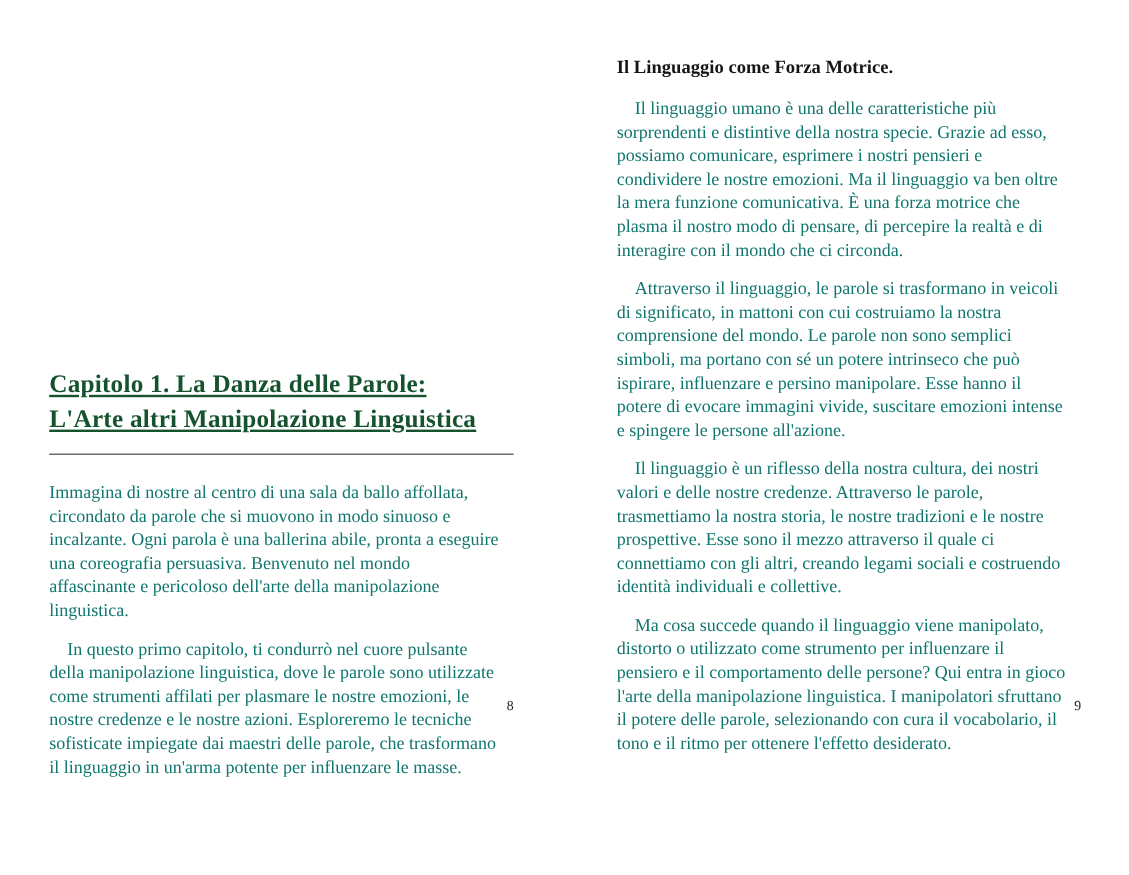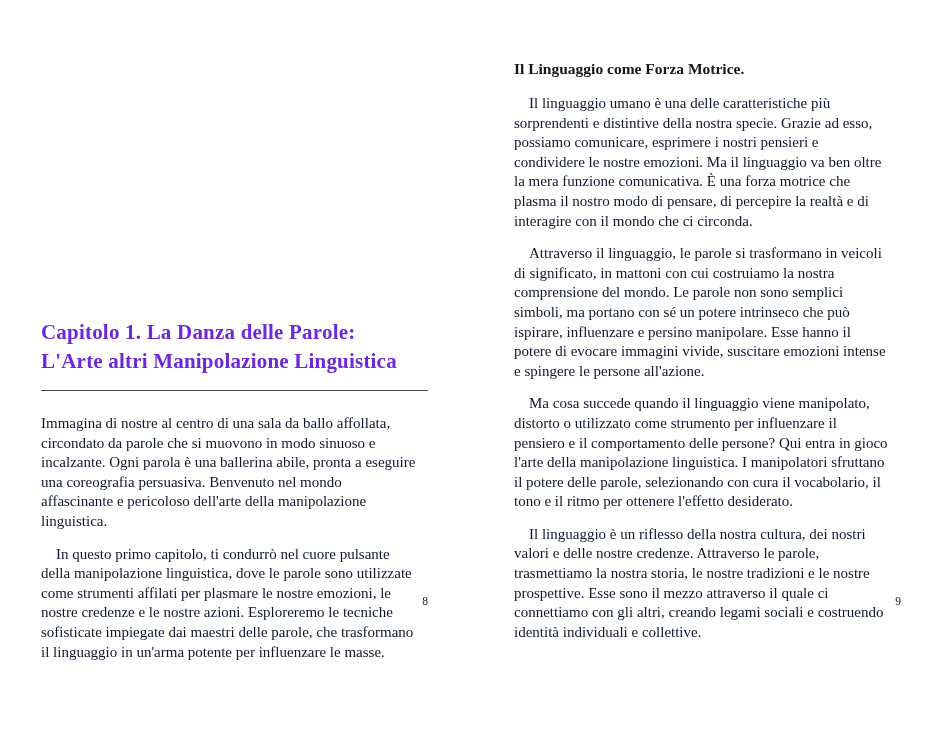--- a/index.html
+++ b/index.html
@@ -16,21 +16,21 @@
     position: relative;
     overflow: hidden;
   }
   .spread {
     position: relative;
     width: 941px;
     height: 729px;
   }
   .page {
     position: absolute;
-    top: 12px;
+    top: 0;
     height: 609px;
   }
   .page-left {
     left: 41px;
     width: 387px;
   }
   .page-right {
     left: 514px;
     width: 387px;
     padding-top: 47px;
@@ -39,37 +39,38 @@
     position: absolute;
     top: 306px;
     left: 0;
     right: 0;
   }
   .chapter-title {
     margin: 0;
     font-size: 21px;
     line-height: 29px;
     font-weight: bold;
-    color: #6d28d9;
+    color: #14532d;
     letter-spacing: 0.2px;
+    text-decoration: underline;
   }
   .title-line {
     display: block;
   }
   .divider {
     border: none;
     border-top: 1px solid #4a4a4a;
     margin: 14px 0 23px 0;
     height: 0;
   }
   p.body-par {
     margin: 0 12px 13px 0;
     font-size: 15px;
     line-height: 19.6px;
-    color: #0f172a;
+    color: #0f766e;
     text-align: left;
   }
   p.body-par.indent {
     text-indent: 15px;
   }
   .section-heading {
     margin: 0 0 16px 0;
     font-size: 15.5px;
     line-height: 19px;
     font-weight: bold;
@@ -98,18 +99,18 @@
       <p class="body-par">Immagina di nostre al centro di una sala da ballo affollata, circondato da parole che si muovono in modo sinuoso e incalzante. Ogni parola è una ballerina abile, pronta a eseguire una coreografia persuasiva. Benvenuto nel mondo affascinante e pericoloso dell'arte della manipolazione linguistica.</p>
       <p class="body-par indent">In questo primo capitolo, ti condurrò nel cuore pulsante della manipolazione linguistica, dove le parole sono utilizzate come strumenti affilati per plasmare le nostre emozioni, le nostre credenze e le nostre azioni. Esploreremo le tecniche sofisticate impiegate dai maestri delle parole, che trasformano il linguaggio in un'arma potente per influenzare le masse.</p>
     </div>
     <div class="pagenum">8</div>
   </div>
 
   <div class="page page-right">
     <h2 class="section-heading">Il Linguaggio come Forza Motrice.</h2>
     <p class="body-par indent">Il linguaggio umano è una delle caratteristiche più sorprendenti e distintive della nostra specie. Grazie ad esso, possiamo comunicare, esprimere i nostri pensieri e condividere le nostre emozioni. Ma il linguaggio va ben oltre la mera funzione comunicativa. È una forza motrice che plasma il nostro modo di pensare, di percepire la realtà e di interagire con il mondo che ci circonda.</p>
     <p class="body-par indent">Attraverso il linguaggio, le parole si trasformano in veicoli di significato, in mattoni con cui costruiamo la nostra comprensione del mondo. Le parole non sono semplici simboli, ma portano con sé un potere intrinseco che può ispirare, influenzare e persino manipolare. Esse hanno il potere di evocare immagini vivide, suscitare emozioni intense e spingere le persone all'azione.</p>
+    <p class="body-par indent">Il linguaggio è un riflesso della nostra cultura, dei nostri valori e delle nostre credenze. Attraverso le parole, trasmettiamo la nostra storia, le nostre tradizioni e le nostre prospettive. Esse sono il mezzo attraverso il quale ci connettiamo con gli altri, creando legami sociali e costruendo identità individuali e collettive.</p>
     <p class="body-par indent">Ma cosa succede quando il linguaggio viene manipolato, distorto o utilizzato come strumento per influenzare il pensiero e il comportamento delle persone? Qui entra in gioco l'arte della manipolazione linguistica. I manipolatori sfruttano il potere delle parole, selezionando con cura il vocabolario, il tono e il ritmo per ottenere l'effetto desiderato.</p>
-    <p class="body-par indent">Il linguaggio è un riflesso della nostra cultura, dei nostri valori e delle nostre credenze. Attraverso le parole, trasmettiamo la nostra storia, le nostre tradizioni e le nostre prospettive. Esse sono il mezzo attraverso il quale ci connettiamo con gli altri, creando legami sociali e costruendo identità individuali e collettive.</p>
     <div class="pagenum">9</div>
   </div>
 
 </div>
 
 </body></html>

